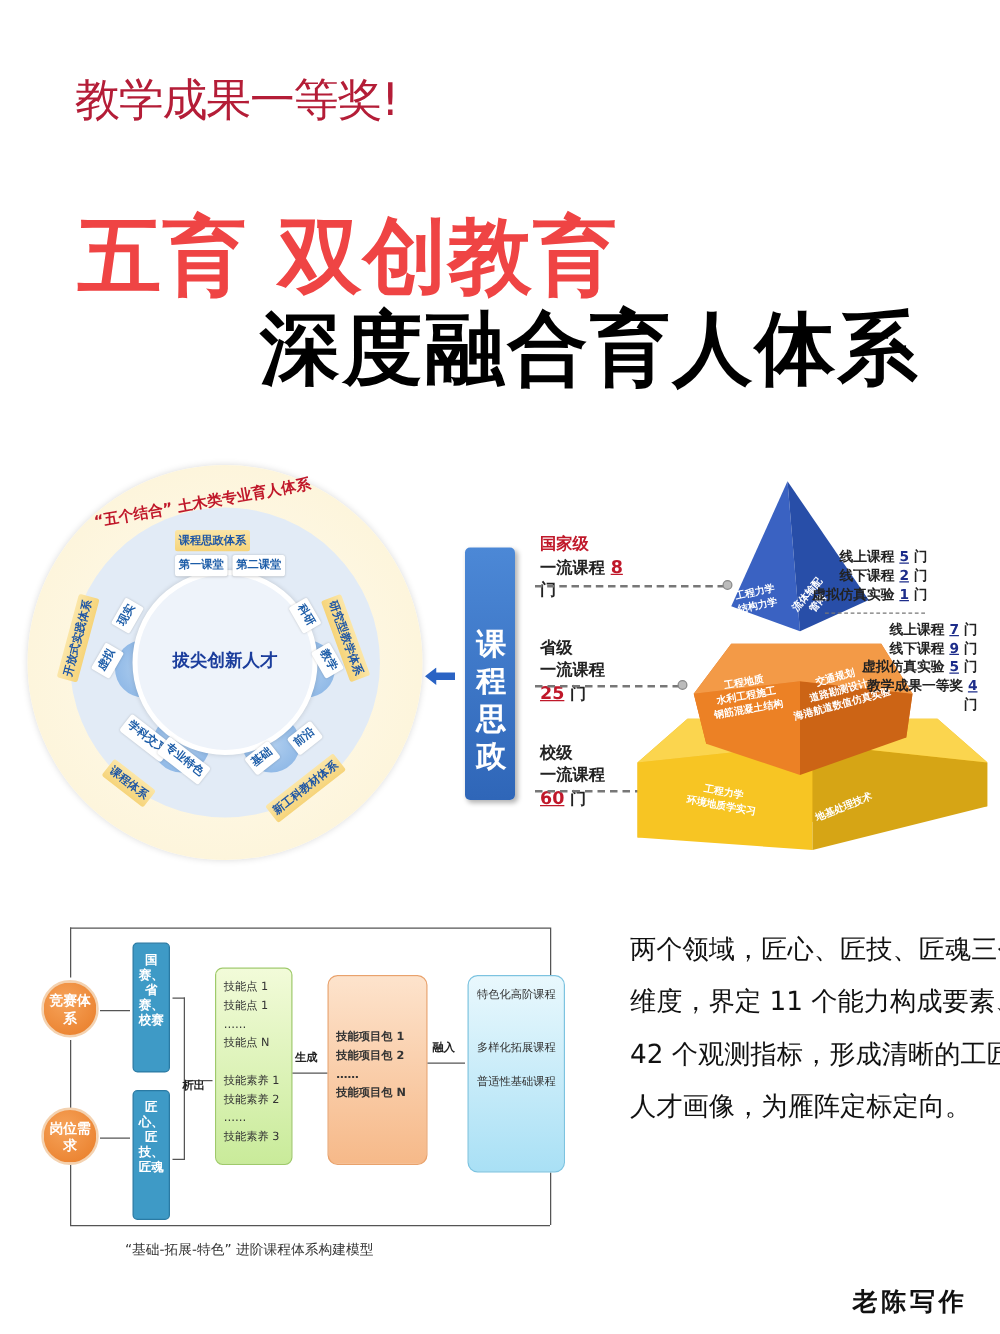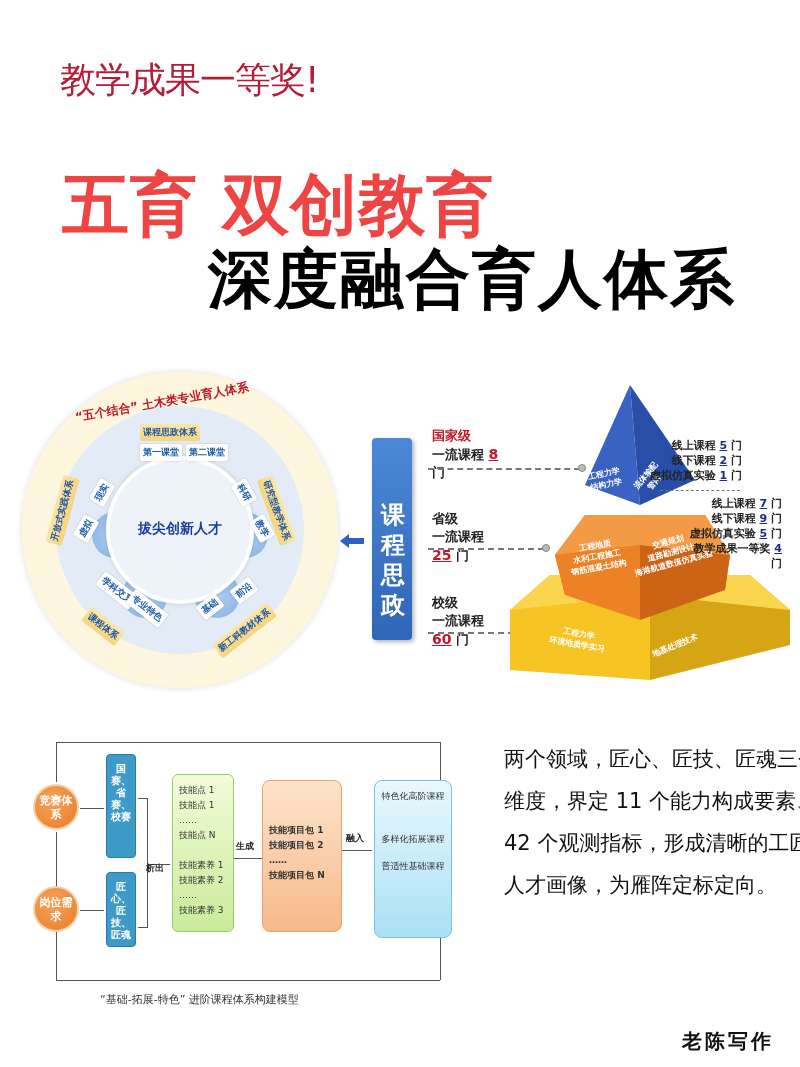--- a/index.html
+++ b/index.html
@@ -187,21 +187,21 @@
 
   <div class="flow-line" style="left:28px;top:100px;width:1px;height:56px;border-left-width:1px;"></div>
 
   <div class="oc" style="left:5px;top:52px;">竞赛体系</div>
   <div class="oc" style="left:5px;top:154px;">岗位需求</div>
 
   <div class="flow-line" style="left:52px;top:76px;width:24px;height:1px;border-top-width:1px;"></div>
   <div class="flow-line" style="left:52px;top:178px;width:24px;height:1px;border-top-width:1px;"></div>
 
   <div class="vbox" style="left:78px;top:22px;height:104px;">国赛、省赛、校赛</div>
-  <div class="vbox" style="left:78px;top:140px;height:75px;">匠心、匠技、匠魂</div>
+  <div class="vbox" style="left:78px;top:140px;height:104px;">匠心、匠技、匠魂</div>
 
   <div class="flow-line" style="left:110px;top:66px;width:10px;height:130px;border-top-width:1px;border-right-width:1px;border-bottom-width:1px;"></div>
   <div class="flow-line" style="left:120px;top:132px;width:22px;height:1px;border-top-width:1px;"></div>
   <div class="flow-label" style="left:118px;top:110px;margin-top:20px;">析出</div>
 
   <div class="gbox" style="left:144px;top:42px;width:62px;height:158px;">
     <div>技能点 1</div>
     <div>技能点 1</div>
     <div>……</div>
     <div>技能点 N</div>

